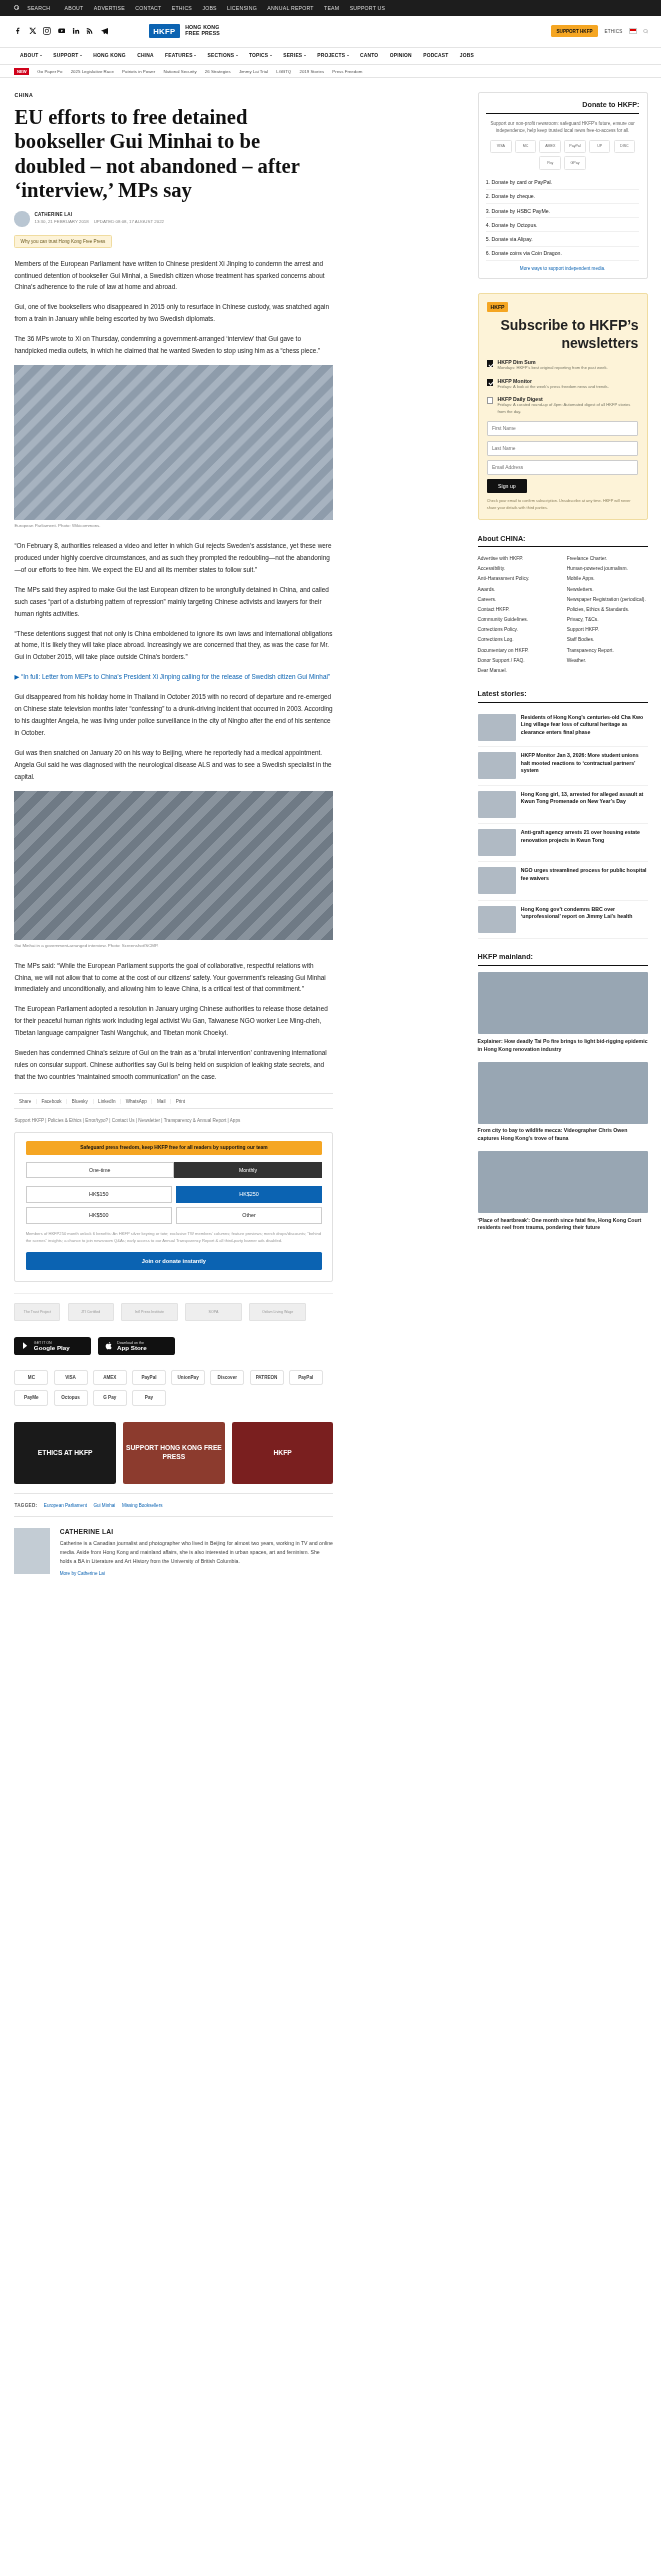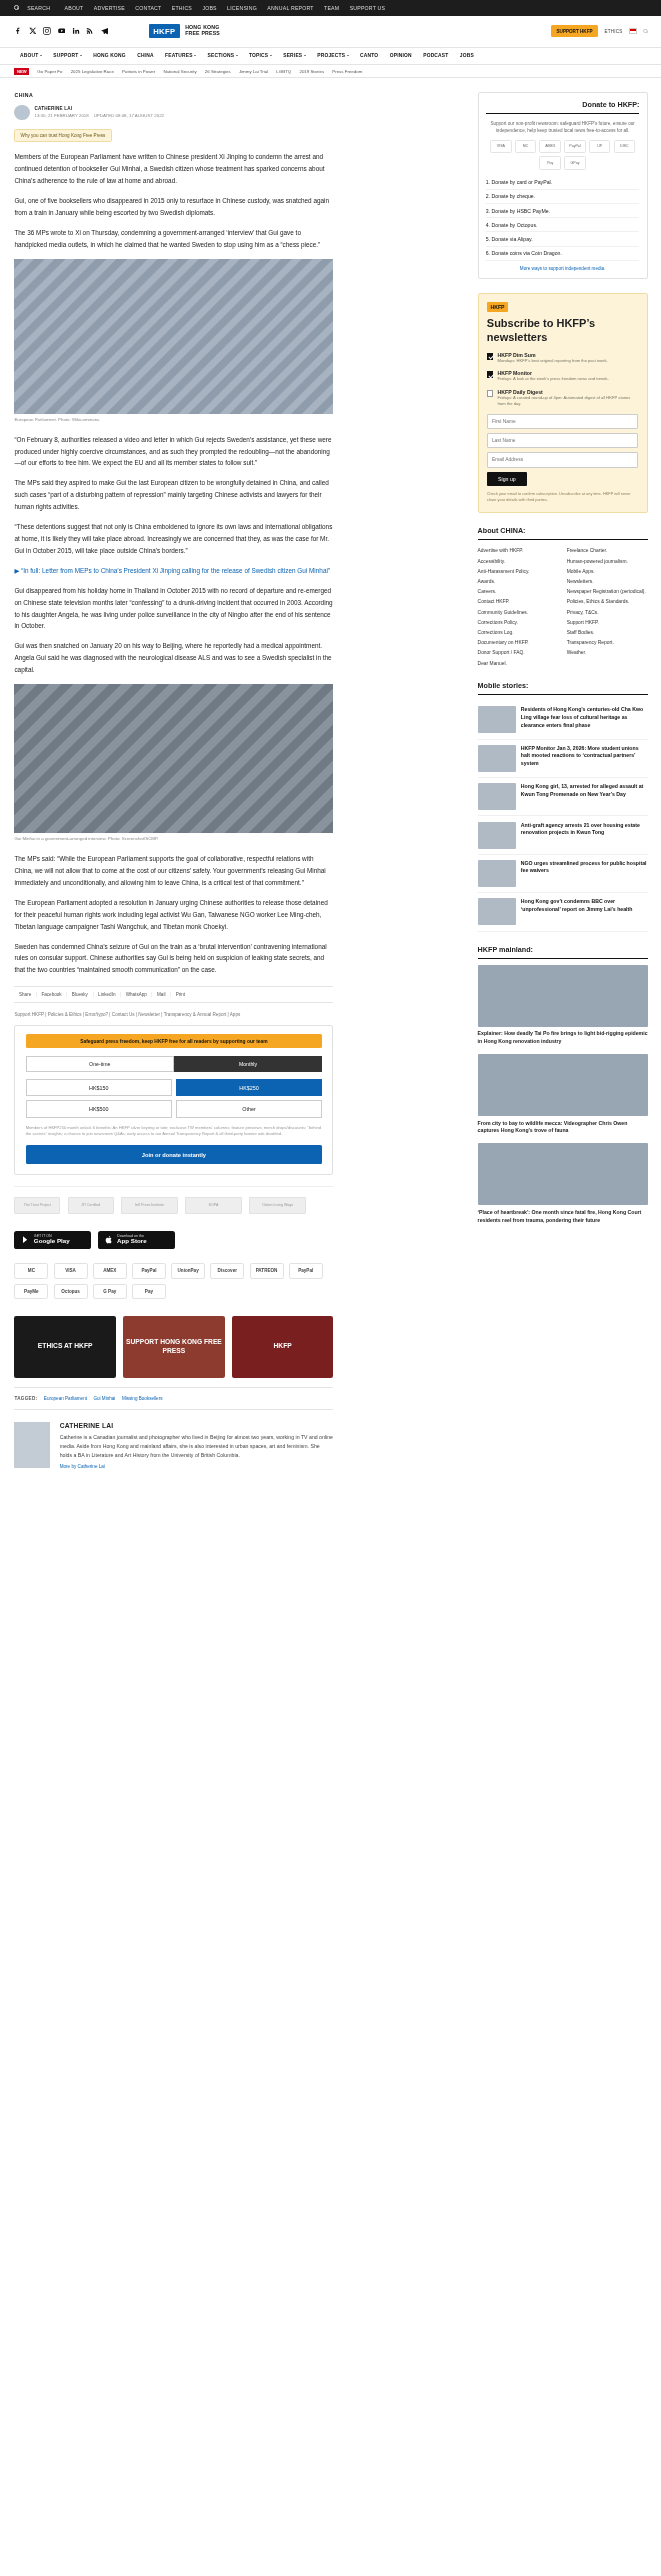--- a/index.html
+++ b/index.html
@@ -228,21 +228,21 @@
 
   .sb-store { display:flex; flex-direction:column; gap:5.2px; }
   .member-grid { display:flex; flex-direction:column; gap:6.2px; }
   .member-card {
     border:0.5px solid #e6e6e6; border-radius:2.1px; height:27px; display:flex; align-items:center;
     justify-content:center; gap:4.1px; font-size:5.2px; color:#333; font-weight:bold; padding:0 5.2px; text-align:center;
   }
 
   .newsletter-card { background:#fdf3d8; border:0.5px solid #f0dca0; border-radius:2.1px; padding:8.2px; }
   .nl-logo { background:#f5a623; color:#111; font-weight:bold; font-size:5.2px; display:inline-block; padding:2.1px 3.6px; border-radius:1px; margin-bottom:5.2px;}
-  .nl-title { font-size:11px; font-weight:bold; line-height:1.25; margin-bottom:7.2px; }
+  .nl-title { font-size:14px; font-weight:bold; line-height:1.25; margin-bottom:7.2px;text-align:right; }
   .nl-opt { display:flex; gap:4.1px; align-items:flex-start; margin-bottom:6.2px;}
   .nl-check { width:6.7px; height:6.7px; border:0.5px solid #999; background:#fff; flex:none; margin-top:1px; position:relative;}
   .nl-check.on { background:#111; border-color:#111;}
   .nl-check.on::after{content:"";position:absolute;left:2.1px;top:0.5px;width:1.5px;height:3.6px;border:solid #fff;border-width:0 1px 1px 0;transform:rotate(45deg);}
   .nl-opt-name { font-size:5.2px; font-weight:bold; }
   .nl-opt-desc { font-size:4.1px; color:#776; line-height:1.55;}
   .nl-input { width:100%; border:0.5px solid #ccc; background:#fff; padding:4.1px; font-size:4.9px; margin-bottom:4.1px; border-radius:1px;}
   .nl-btn { background:#111; color:#fff; border:none; padding:4.1px 11.3px; font-size:5.2px; border-radius:1px; cursor:pointer;}
   .nl-note { font-size:3.9px; color:#8a7f5c; line-height:1.6; margin-top:5.2px;}
 
@@ -382,20 +382,21 @@
     <span class="t">LGBTQ</span>
     <span class="t">2019 Stories</span>
     <span class="t">Press Freedom</span>
   </div>
 
   <div class="content">
 
     <div class="main-col">
 
       <div class="kicker">CHINA</div>
+      <h1 class="headline">EU efforts to free detained bookseller Gui Minhai to be doubled – not abandoned – after ‘interview,’ MPs say</h1>
 
       <div class="byline">
         <span class="avatar-sm"></span>
         <div class="byline-txt">
           <div class="byline-name">CATHERINE LAI</div>
           <div class="byline-date">
             <span>13:30, 21 FEBRUARY 2018</span>
             &nbsp;&nbsp;
             <span>UPDATED 08:08, 17 AUGUST 2022</span>
           </div>
@@ -625,21 +626,21 @@
           <li>Policies, Ethics &amp; Standards.</li>
           <li>Privacy, T&amp;Cs.</li>
           <li>Support HKFP.</li>
           <li>Staff Bodies.</li>
           <li>Transparency Report.</li>
           <li>Weather.</li>
         </ul>
       </div>
 
       <div class="sb-block">
-        <div class="sb-title">Mobile stories:</div>
+        <div class="sb-title">Latest stories:</div>
         <div class="latest-item">
           <div class="latest-thumb"></div>
           <div class="latest-txt">Residents of Hong Kong’s centuries-old Cha Kwo Ling village fear loss of cultural heritage as clearance enters final phase</div>
         </div>
         <div class="latest-item">
           <div class="latest-thumb"></div>
           <div class="latest-txt">HKFP Monitor Jan 3, 2026: More student unions halt mooted reactions to ‘contractual partners’ system</div>
         </div>
         <div class="latest-item">
           <div class="latest-thumb"></div>

